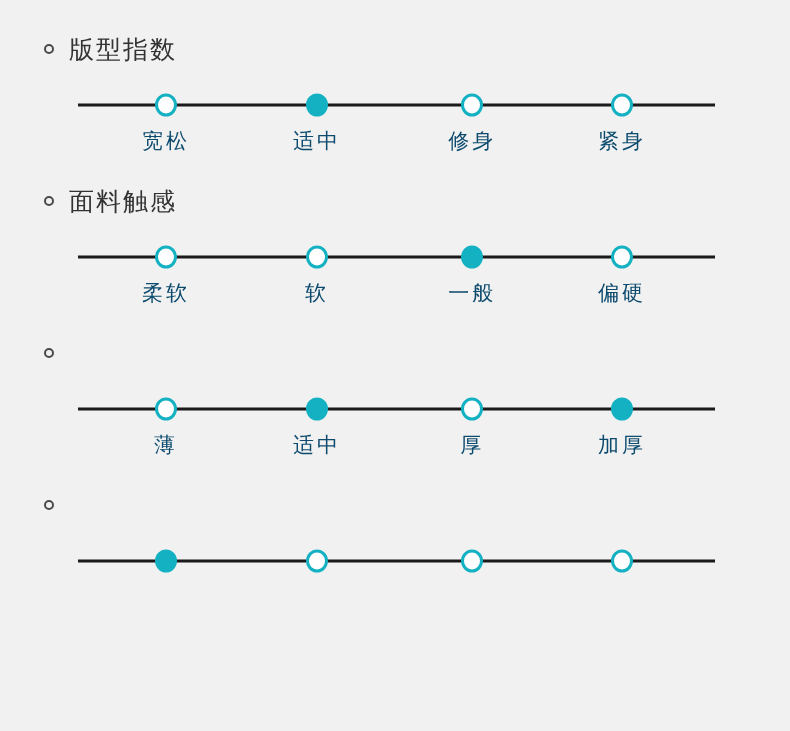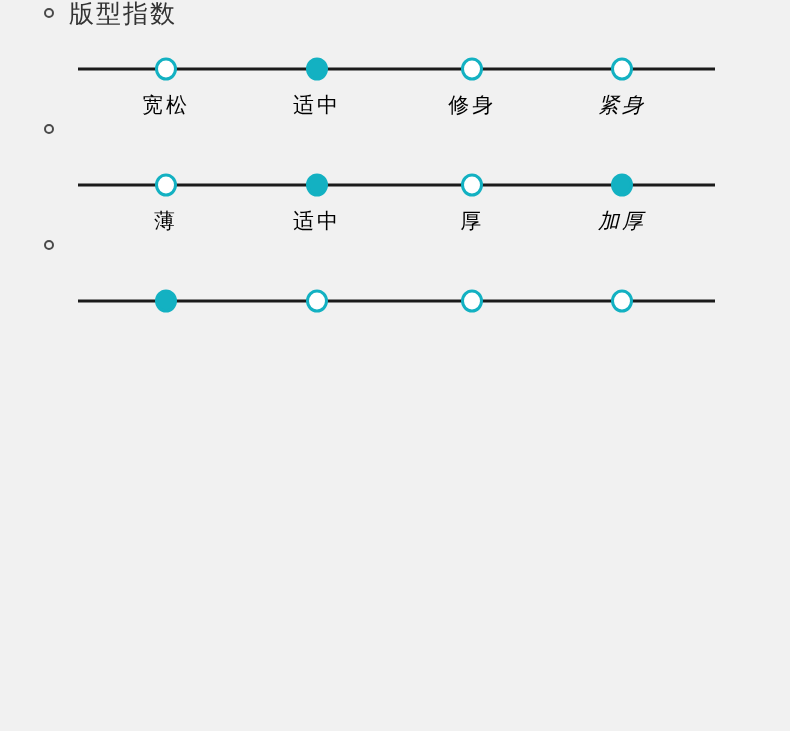--- a/index.html
+++ b/index.html
@@ -5,21 +5,21 @@
   html, body { margin: 0; padding: 0; }
   body {
     width: 790px;
     height: 731px;
     background: #f1f1f1;
     font-family: "Liberation Sans", sans-serif;
     overflow: hidden;
   }
   .panel { width: 790px; height: 731px; position: relative; }
 
-  .attr-section { }
+  .attr-section { padding-top: 36px; }
 
   .heading {
     display: flex;
     align-items: center;
     margin-left: 44px;
     height: 26px;
   }
   .bullet {
     width: 10px;
     height: 10px;
@@ -65,35 +65,35 @@
   .dot.filled {
     background: #13b1c2;
     border-color: #13b1c2;
   }
 
   .labels {
     position: relative;
     height: 22px;
     margin: 14px 75px 0 78px;
     font-size: 21px;
-    color: #000000;
+    color: #0c4a6e;
   }
   .label {
     position: absolute;
     top: 0;
     transform: translateX(-50%);
     white-space: nowrap;
     letter-spacing: 3px;
     line-height: 22px;
   }
 
   .p1 { left: 13.8%; }
   .p2 { left: 37.5%; }
   .p3 { left: 61.9%; }
-  .p4 { left: 85.4%; font-style: italic; }
+  .p4 { left: 85.4%; }
 </style>
 </head>
 <body>
 
 <div class="panel">
 
   <section class="attr-section">
     <div class="heading">
       <span class="bullet"></span>
       <span class="title">版型指数</span>
@@ -106,20 +106,39 @@
       <span class="dot p4"></span>
     </div>
     <div class="labels">
       <span class="label p1">宽松</span>
       <span class="label p2">适中</span>
       <span class="label p3">修身</span>
       <span class="label p4">紧身</span>
     </div>
   </section>
 
+  <section class="attr-section">
+    <div class="heading">
+      <span class="bullet"></span>
+      <span class="title">面料触感</span>
+    </div>
+    <div class="track">
+      <div class="line"></div>
+      <span class="dot p1"></span>
+      <span class="dot p2"></span>
+      <span class="dot p3 filled"></span>
+      <span class="dot p4"></span>
+    </div>
+    <div class="labels">
+      <span class="label p1">柔软</span>
+      <span class="label p2">软</span>
+      <span class="label p3">一般</span>
+      <span class="label p4">偏硬</span>
+    </div>
+  </section>
 
   <section class="attr-section">
     <div class="heading">
       <span class="bullet"></span>
     </div>
     <div class="track">
       <div class="line"></div>
       <span class="dot p1"></span>
       <span class="dot p2 filled"></span>
       <span class="dot p3"></span>

